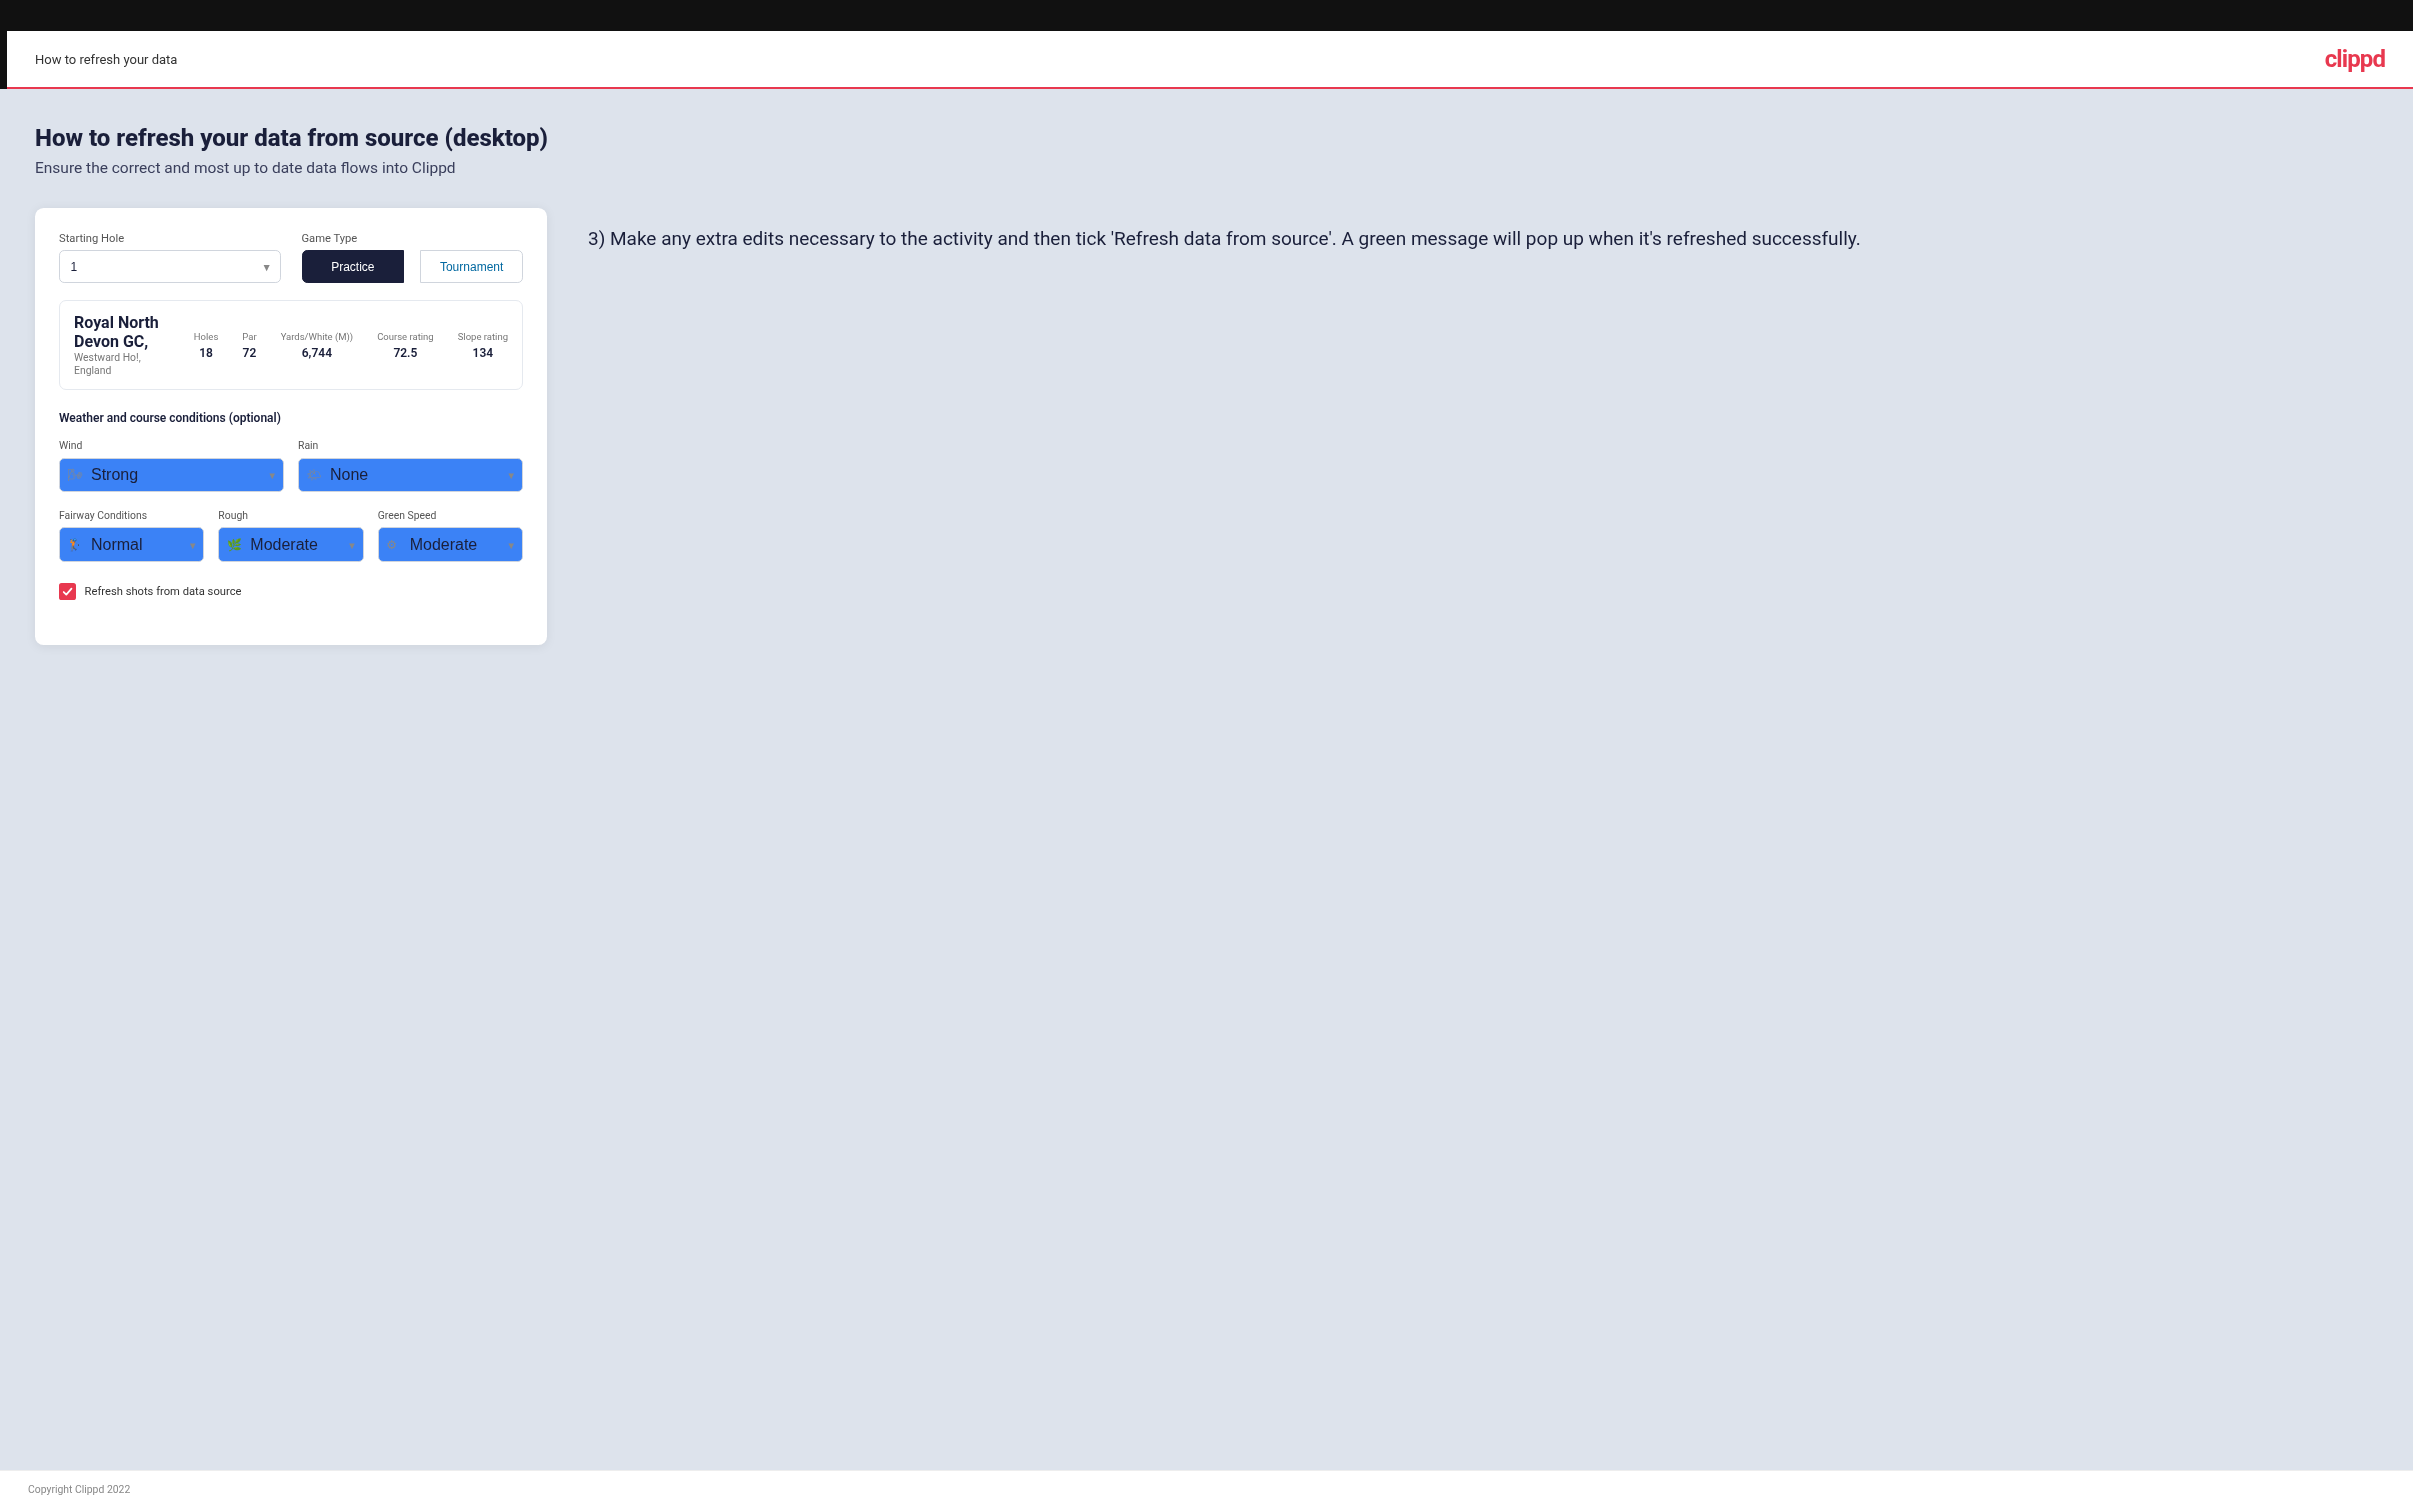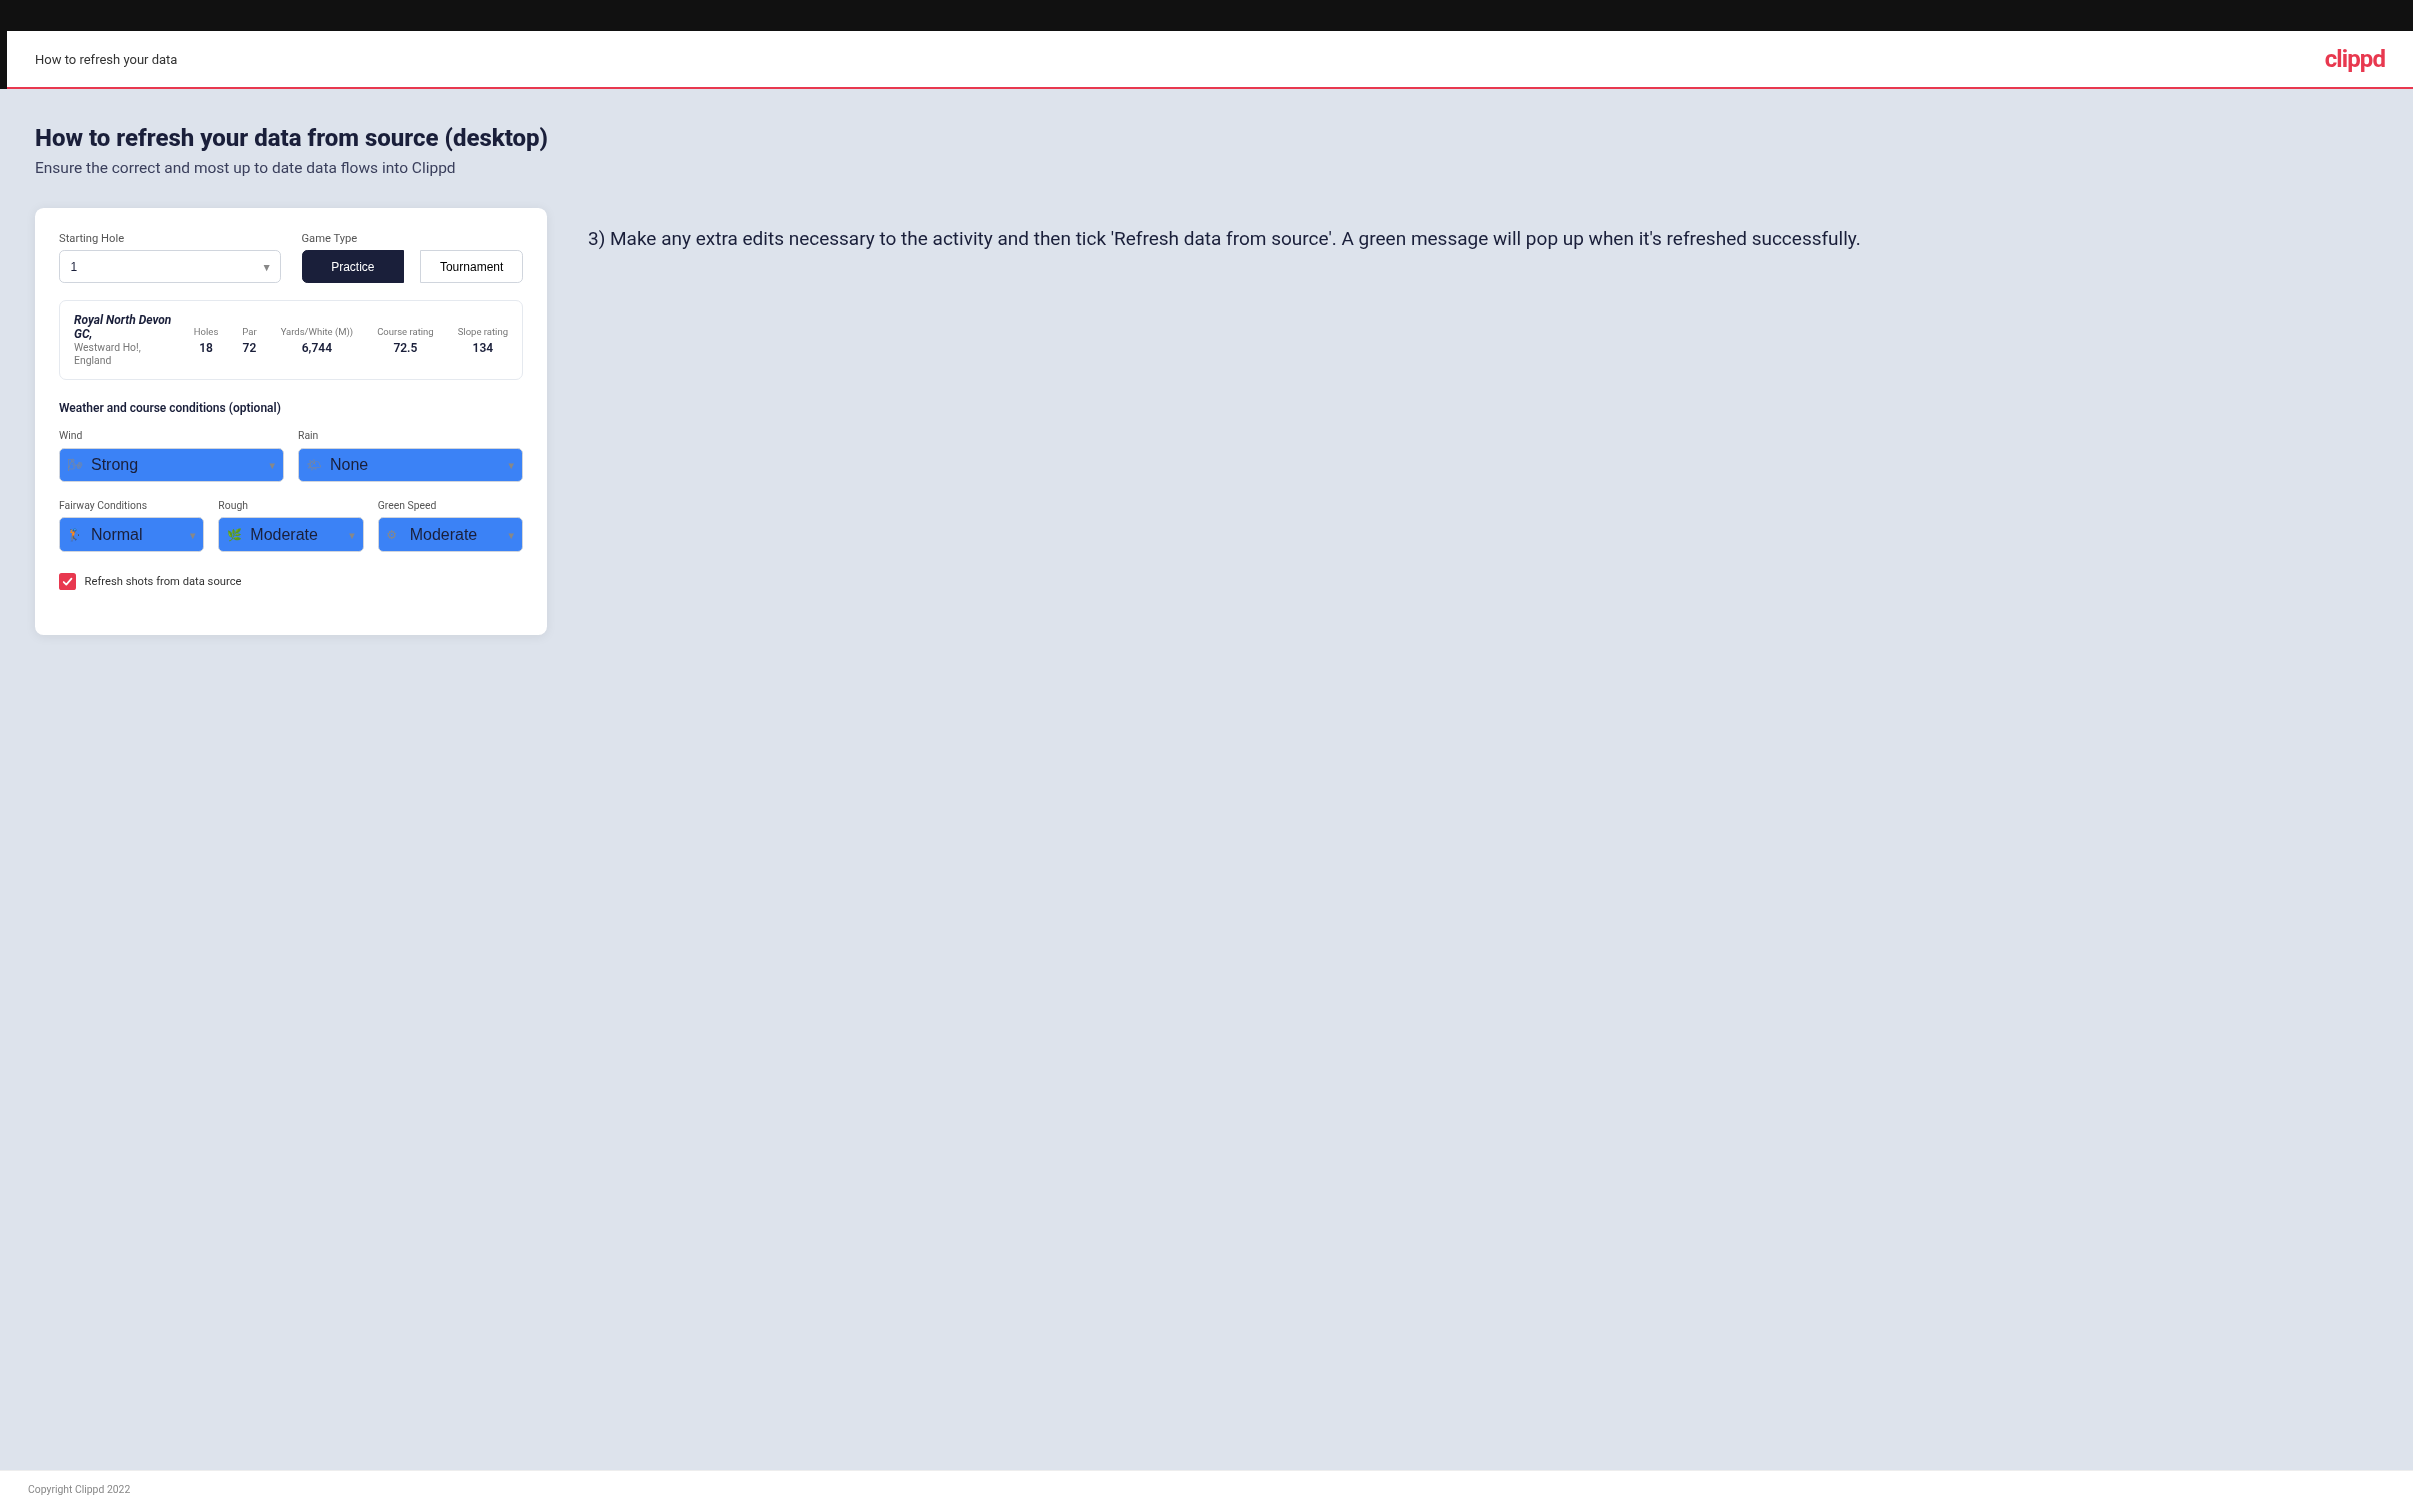--- a/index.html
+++ b/index.html
@@ -114,45 +114,44 @@
       cursor: pointer;
       font-weight: 500;
     }
     .toggle-btn.active {
       background: #1a1f3a;
       color: #fff;
       border-color: #1a1f3a;
     }
     .toggle-btn.inactive {
       background: #fff;
-      color: #000000;
+      color: #0369a1;
     }
     .toggle-btn:first-child {
       border-radius: 5.2px 0 0 5.2px;
     }
     .toggle-btn:last-child {
       border-radius: 0 5.2px 5.2px 0;
     }
     .course-row {
       border: 0.9px solid #e5e9ef;
       border-radius: 7px;
       padding: 12px 14px;
       display: flex;
       align-items: center;
       gap: 14px;
       margin-bottom: 21px;
     }
     .course-info {
       flex: 1;
     }
     .course-name {
-      font-size: 12px;
+      font-size: 16px;
       font-weight: 700;
       color: #1a1f3a;
-      font-style: italic;
     }
     .course-location {
       font-size: 10.4px;
       color: #777;
     }
     .course-stats {
       display: flex;
       gap: 24px;
     }
     .stat-item {

